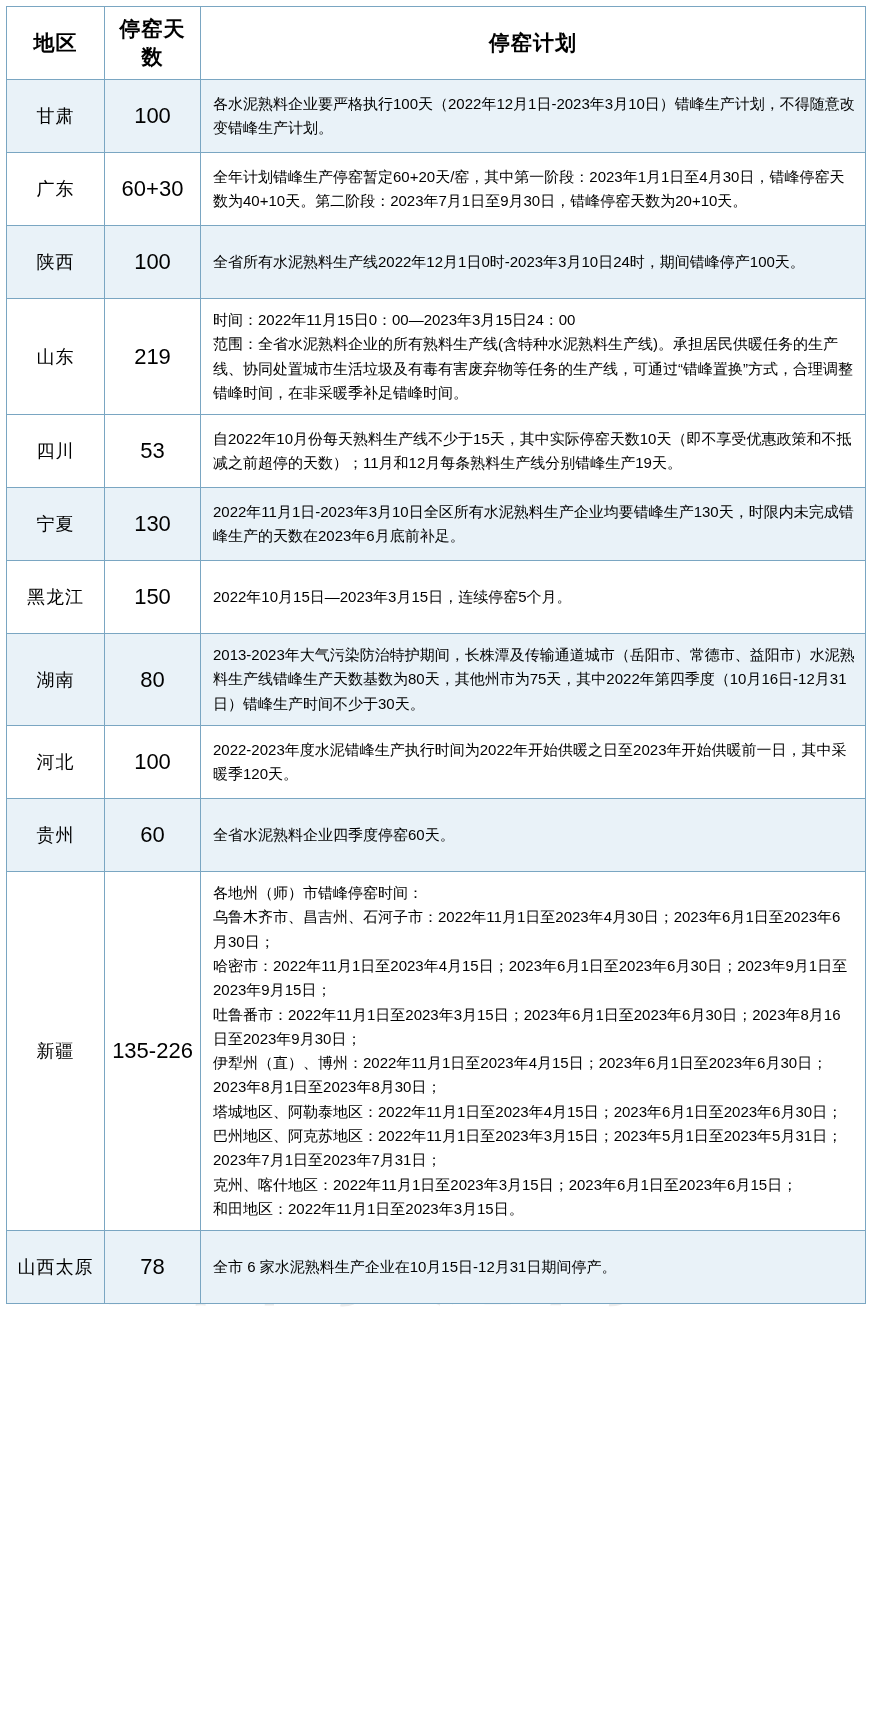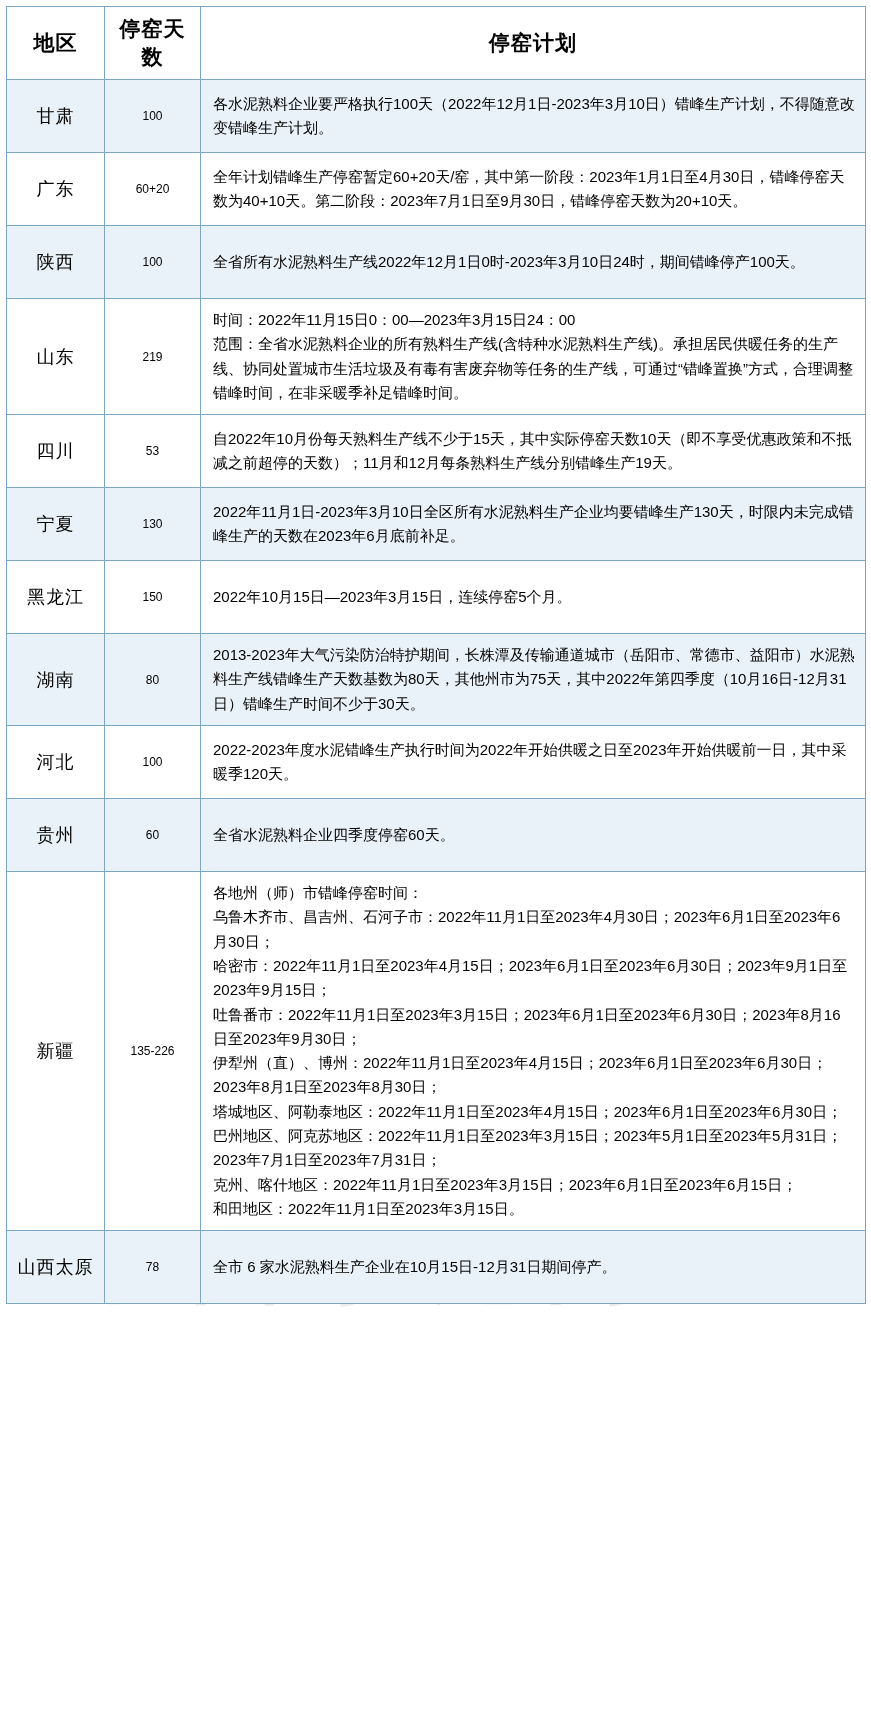--- a/index.html
+++ b/index.html
@@ -48,21 +48,21 @@
   td.region {
     text-align: center;
     font-size: 18px;
     padding: 24px 2px;
     color: #000000;
     letter-spacing: 1px;
     font-family: Liberation Serif, serif;
   }
   td.days {
     text-align: center;
-    font-size: 12px;
+    font-size: 22px;
     padding: 6px 2px;
     color: #000000;
   }
   td.plan {
     text-align: left;
     font-size: 15px;
     line-height: 1.62;
     padding: 9px 10px 9px 12px;
     color: #000000;
   }
@@ -119,21 +119,21 @@
     <tbody id="table-body">
         <tr class="alt">
           <td class="region">甘肃</td>
           <td class="days">100</td>
           <td class="plan">
             <span class="plan-line">各水泥熟料企业要严格执行100天（2022年12月1日-2023年3月10日）错峰生产计划，不得随意改变错峰生产计划。</span>
           </td>
         </tr>
         <tr class="plain">
           <td class="region">广东</td>
-          <td class="days">60+20</td>
+          <td class="days">60+30</td>
           <td class="plan">
             <span class="plan-line">全年计划错峰生产停窑暂定60+20天/窑，其中第一阶段：2023年1月1日至4月30日，错峰停窑天数为40+10天。第二阶段：2023年7月1日至9月30日，错峰停窑天数为20+10天。</span>
           </td>
         </tr>
         <tr class="alt">
           <td class="region">陕西</td>
           <td class="days">100</td>
           <td class="plan">
             <span class="plan-line">全省所有水泥熟料生产线2022年12月1日0时-2023年3月10日24时，期间错峰停产100天。</span>
           </td>

